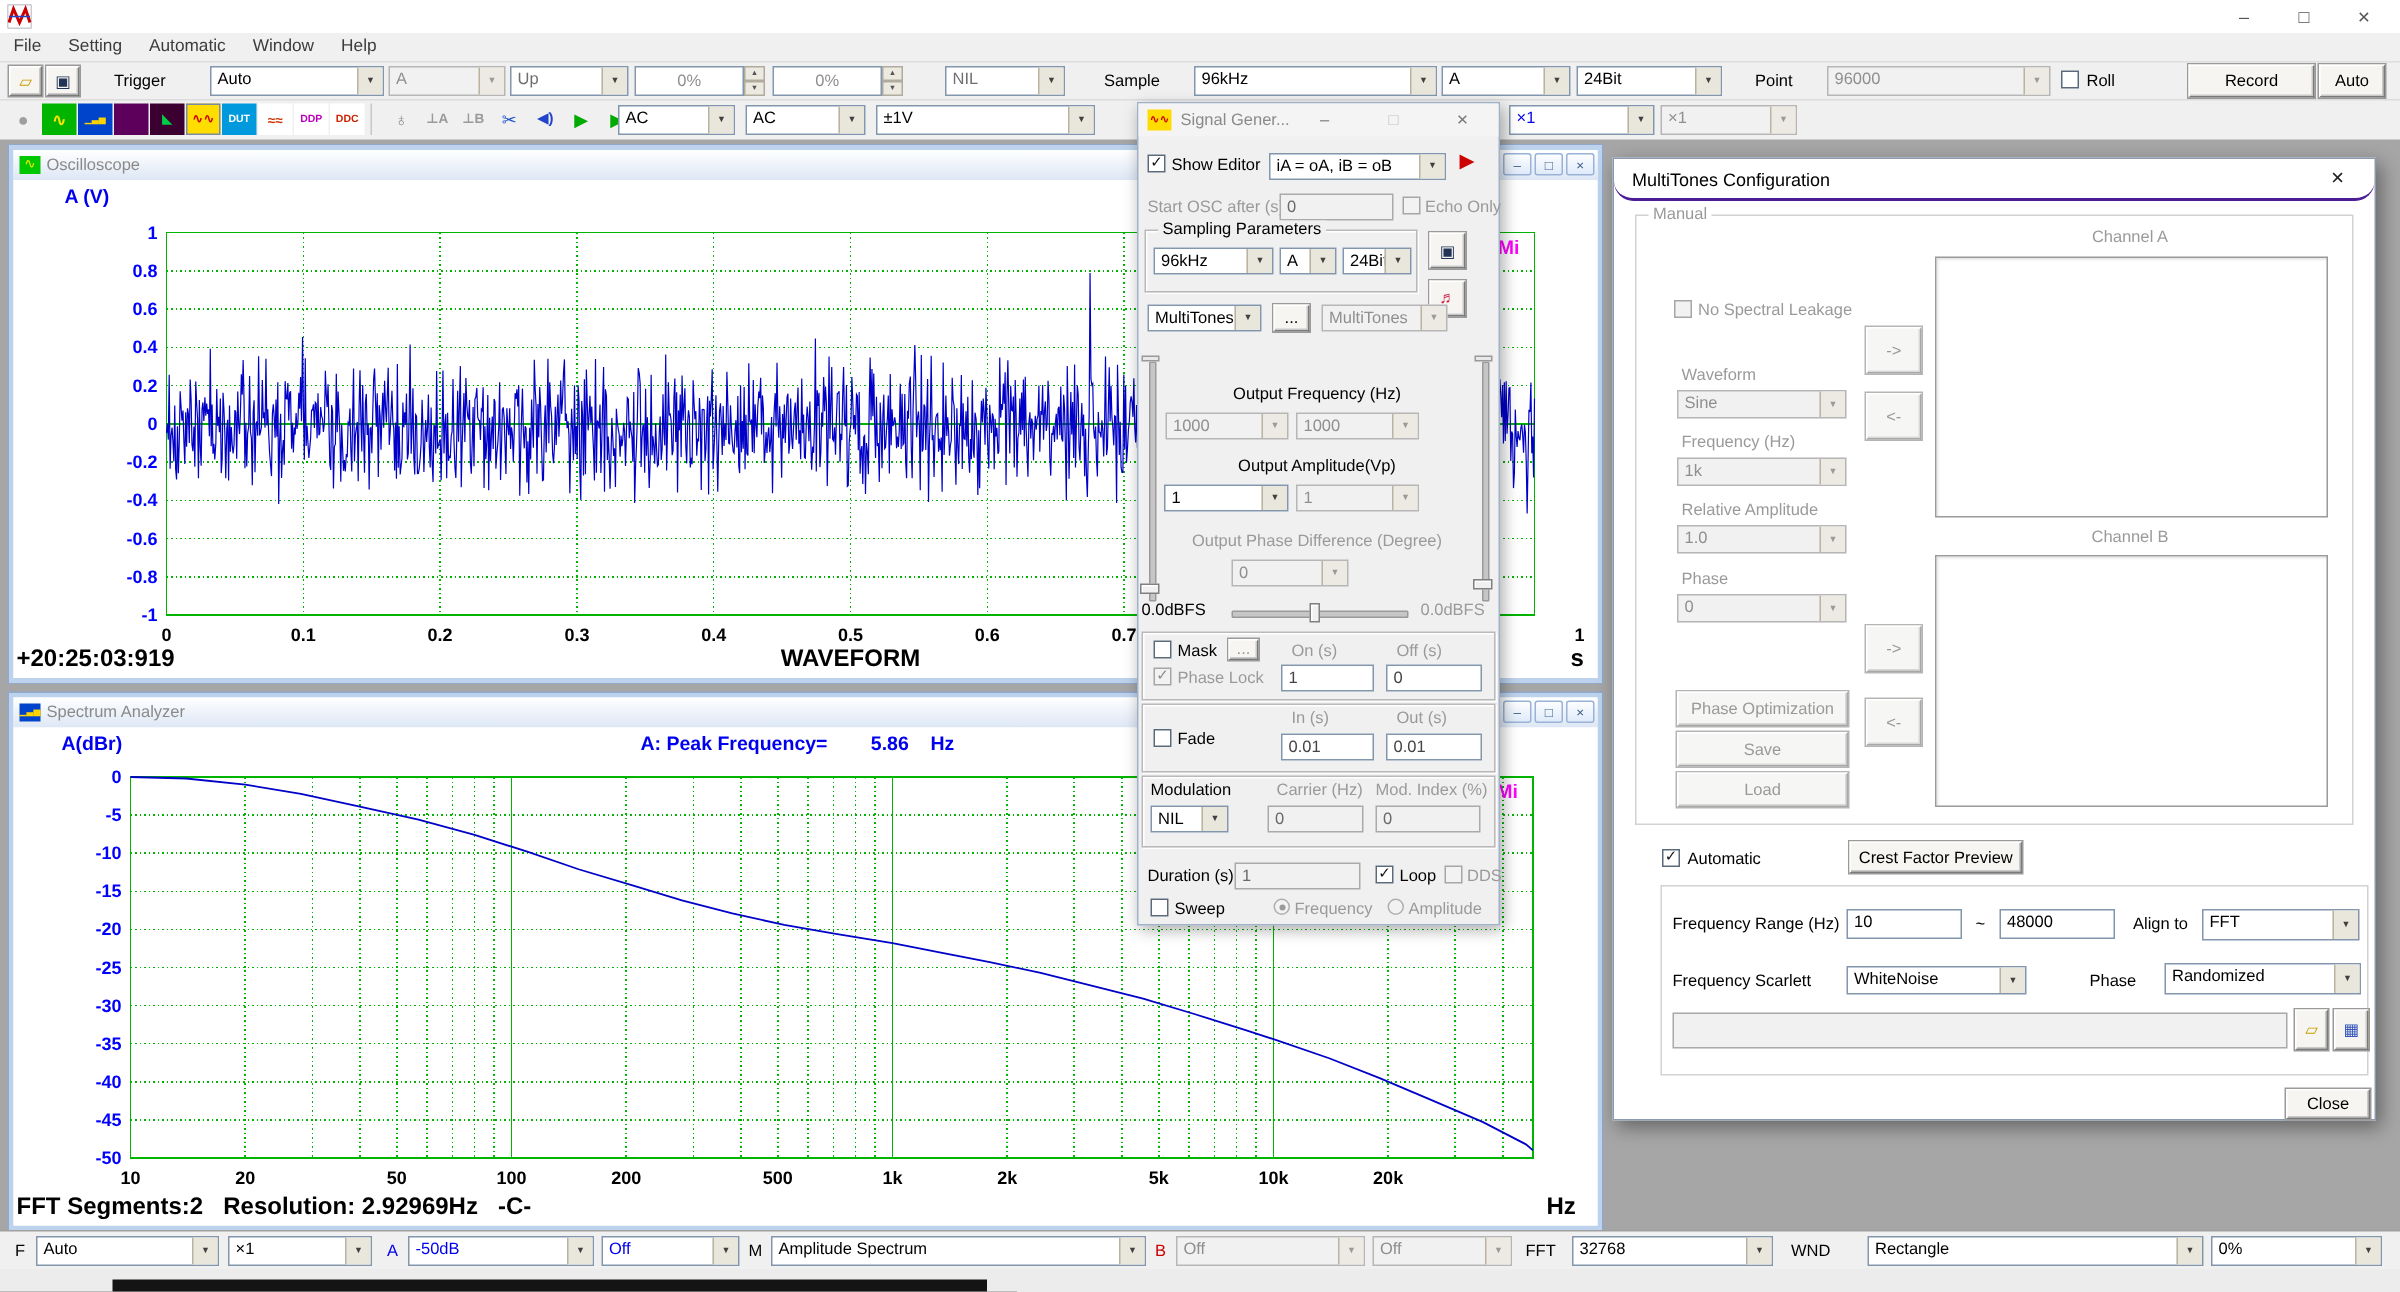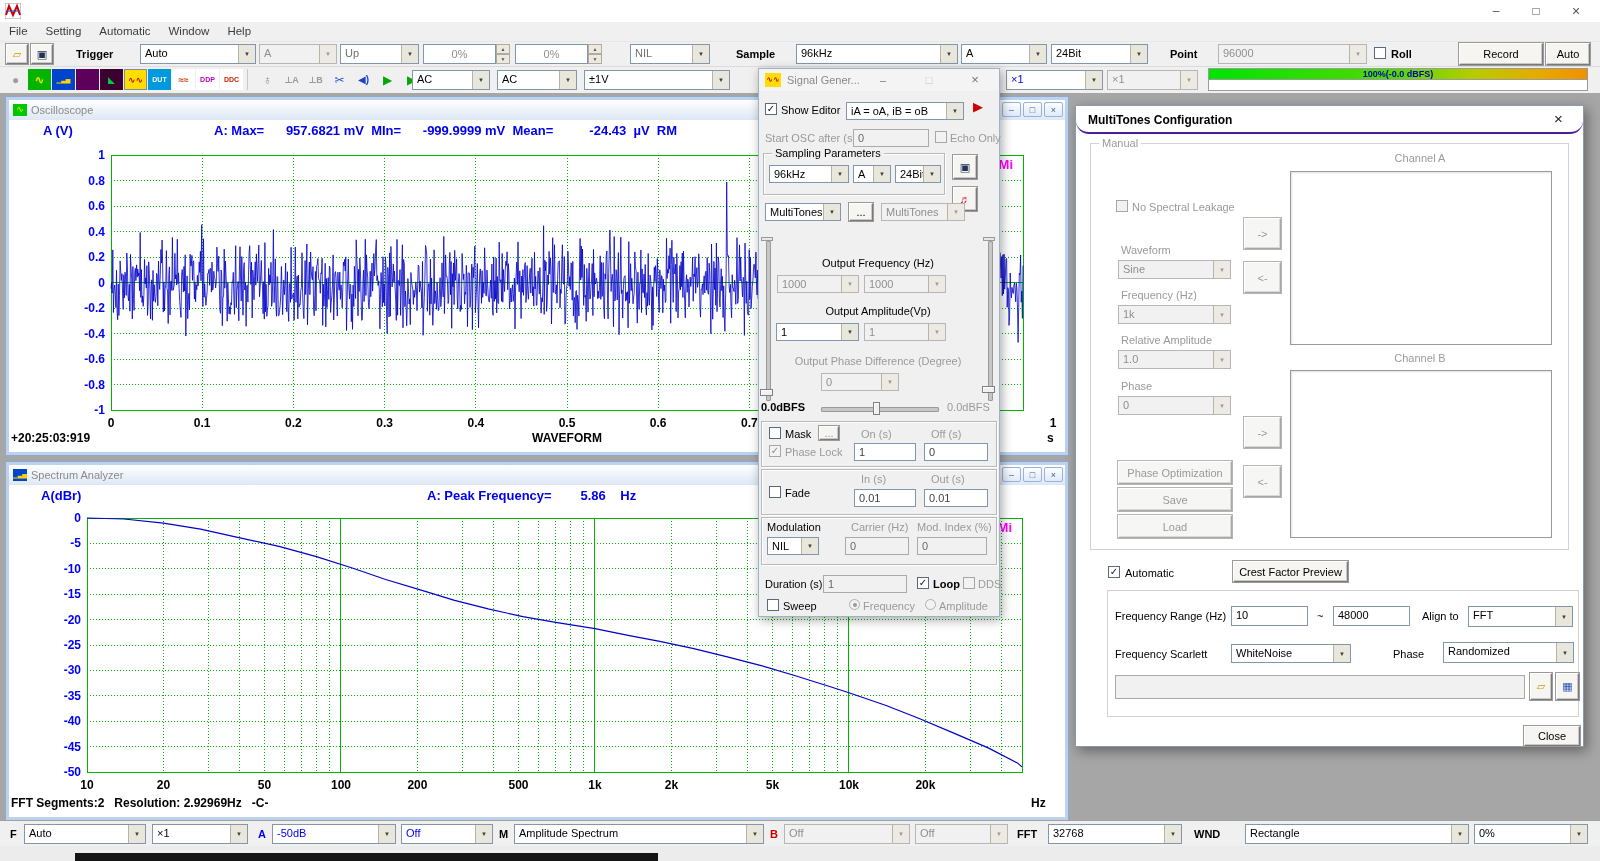--- a/index.html
+++ b/index.html
@@ -1,20 +1,20 @@
 <!DOCTYPE html>
 <html><head>
 <meta charset="utf-8">
 <style>
   html,body{margin:0;padding:0;background:#888;}
   body{width:1600px;height:861px;position:relative;overflow:hidden;
        font-family:"Liberation Sans","DejaVu Sans",sans-serif;font-size:11px;color:#000;}
   .abs{position:absolute;}
   .lbl{font-size:11px;white-space:nowrap;}
-  .b{font-weight:bold;}
+  .b{font-weight:normal;}
   .g{color:#9a9a9a;}
   .blue{color:#0000ee;}
   .red{color:#cc0000;}
   
   #titlebar{left:0;top:0;width:1600px;height:22px;background:#ffffff;border-bottom:1px solid #e2e2e2;}
   #titlebar .t{position:absolute;left:26px;top:4px;font-size:12px;color:#333;white-space:pre;}
   .sysbtn{position:absolute;top:0;width:40px;height:22px;text-align:center;line-height:22px;color:#555;font-size:12px;}
   #menubar{left:0;top:22px;width:1600px;height:19px;background:#f0f0f0;}
   .mitem{float:left;padding:3px 9px 0 9px;color:#3c3c3c;font-size:11.5px;}
   #toolbar1{left:0;top:41px;width:1600px;height:25px;background:#f0f0f0;border-top:1px solid #e6e6e6;}
@@ -47,21 +47,21 @@
   .spin .ar span{flex:1;background:#eceae0;border:1px solid #b0ab9c;font-size:5px;color:#555;text-align:center;line-height:8px;}
   .ticon{width:23px;height:21px;display:flex;align-items:center;justify-content:center;font-weight:bold;border:1px solid transparent;box-sizing:border-box;}
   .ticon.act{border:1px solid #7c8ba0;}
   .tsep{width:7px;height:21px;border-left:1px solid #c8c8c8;margin-left:3px;}
   
   .win{border:3px solid #bdd2ec;background:#fff;box-shadow:0 0 0 1px #8fa8cc;}
   .wtitle{height:20px;background:linear-gradient(#ffffff,#dde7f5);display:flex;align-items:center;padding-left:4px;color:#8a8a8a;font-size:11px;position:relative;}
   .wbtn{width:19px;height:15px;background:linear-gradient(#fdfeff,#dfeafa);border:1px solid #9ab2d8;border-radius:2px;margin-left:2px;text-align:center;line-height:14px;font-size:9px;color:#44608c;box-sizing:border-box;}
   .wclient{position:relative;width:1056px;height:332px;background:#fff;}
   .hdr{position:absolute;top:3px;font-size:13px;font-weight:bold;color:#0000ee;white-space:pre;}
-  .bot{position:absolute;top:311px;font-size:12px;font-weight:bold;color:#000;white-space:pre;}
+  .bot{position:absolute;top:311px;font-size:16px;font-weight:bold;color:#000;white-space:pre;}
   
   #sgdlg{left:758px;top:68px;width:240px;height:547px;background:#f0f0f0;border:1px solid #9fb2c8;box-shadow:2px 3px 10px rgba(0,0,0,.35);z-index:50;}
   #sgdlg .dtitle{height:22px;position:relative;background:#f4f4f4;}
   #sgdlg .dbody{position:relative;width:238px;height:524px;}
   #sgdlg .dd{height:18px;}
   #sgdlg .in{height:18px;}
   .sgtb{position:absolute;top:3px;width:20px;height:16px;text-align:center;line-height:16px;color:#777;font-size:11px;}
   .vtrack{position:absolute;width:3px;background:#c6c6c6;border:1px solid #9a9a9a;border-radius:1px;}
   .vcap{position:absolute;width:12px;height:4px;background:#e8e8e8;border:1px solid #9a9a9a;box-sizing:border-box;}
   .vhandle{position:absolute;width:13px;height:7px;background:#f0f0f0;border:1px solid #808080;box-shadow:inset 1px 1px 0 #fff;box-sizing:border-box;}
@@ -225,43 +225,36 @@
       <span class="a">▼</span>
     </div>
   <div class="dd abs" style="left:1006px;top:3px;width:97px">
       <span class="t" style="color:#0000ee">×1</span>
       <span class="a">▼</span>
     </div>
   <div class="dd dis abs" style="left:1107px;top:3px;width:91px">
       <span class="t">×1</span>
       <span class="a">▼</span>
     </div>
-  <div class="abs" style="left:1208px;top:1px;width:380px;height:24px">
-    <div style="height:12px;border:1px solid #9a9a9a;box-sizing:border-box;background:linear-gradient(to right,#00e400 0%,#55d800 50%,#b8cc00 70%,#e8a800 88%,#f09000 100%);text-align:center">
-      <span style="font-size:9px;font-weight:bold;color:#0000bb;line-height:10px;vertical-align:top">100%(-0.0 dBFS)</span>
-    </div>
-    <div style="height:11px;margin-top:0px;border:1px solid #9a9a9a;border-top:none;box-sizing:border-box;background:#fff"></div>
-  </div>
 </div>
 
 <div class="abs" style="left:0;top:93px;width:1600px;height:727px;background:#a6a6a6"></div>
 
 <div class="abs win" style="left:6px;top:97px;width:1056px;height:352px;z-index:10">
   <div class="wtitle">
     <span style="width:14px;height:12px;background:#00c800;color:#ffe400;font-size:9px;line-height:11px;text-align:center;margin-right:4px">∿</span>
     <span>Oscilloscope</span>
     <span class="abs" style="right:2px;top:2px;display:flex">
       <span class="wbtn">–</span>
       <span class="wbtn">□</span>
       <span class="wbtn">×</span>
     </span>
   </div>
   <div class="wclient">
     <span class="hdr" style="left:34px">A (V)</span>
-    <span class="hdr" style="left:205px">A: Max=      957.6821 mV  MIn=      -999.9999 mV  Mean=          -24.43  µV  RM</span>
     <svg id="osc-svg" width="1056" height="332" style="position:absolute;left:0;top:0">
         <text x="102" y="307" fill="#000" text-anchor="middle" font-size="12" font-weight="bold">0</text>
         <line x1="193.2" y1="35" x2="193.2" y2="290" stroke="#00b400" stroke-width="1" shape-rendering="crispEdges" stroke-dasharray="1,2"></line>
         <text x="193.2" y="307" fill="#000" text-anchor="middle" font-size="12" font-weight="bold">0.1</text>
         <line x1="284.4" y1="35" x2="284.4" y2="290" stroke="#00b400" stroke-width="1" shape-rendering="crispEdges" stroke-dasharray="1,2"></line>
         <text x="284.4" y="307" fill="#000" text-anchor="middle" font-size="12" font-weight="bold">0.2</text>
         <line x1="375.59999999999997" y1="35" x2="375.59999999999997" y2="290" stroke="#00b400" stroke-width="1" shape-rendering="crispEdges" stroke-dasharray="1,2"></line>
         <text x="375.59999999999997" y="307" fill="#000" text-anchor="middle" font-size="12" font-weight="bold">0.3</text>
         <line x1="466.8" y1="35" x2="466.8" y2="290" stroke="#00b400" stroke-width="1" shape-rendering="crispEdges" stroke-dasharray="1,2"></line>
         <text x="466.8" y="307" fill="#000" text-anchor="middle" font-size="12" font-weight="bold">0.4</text>

